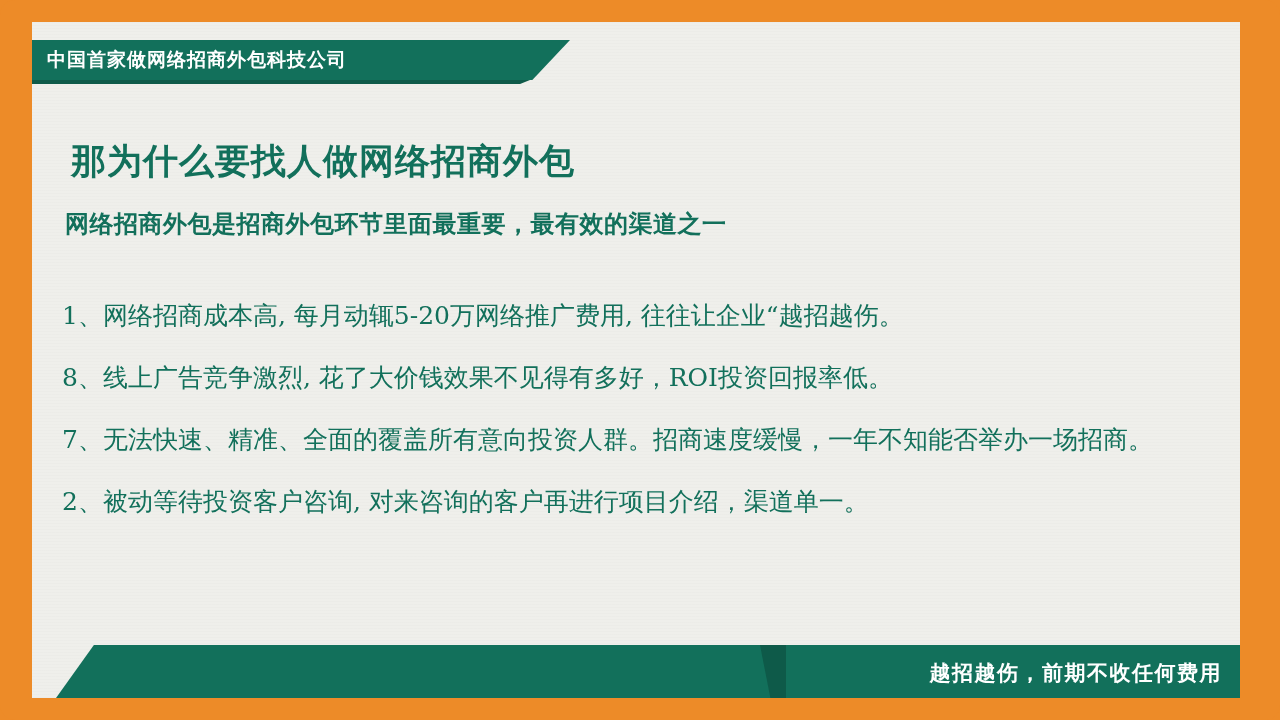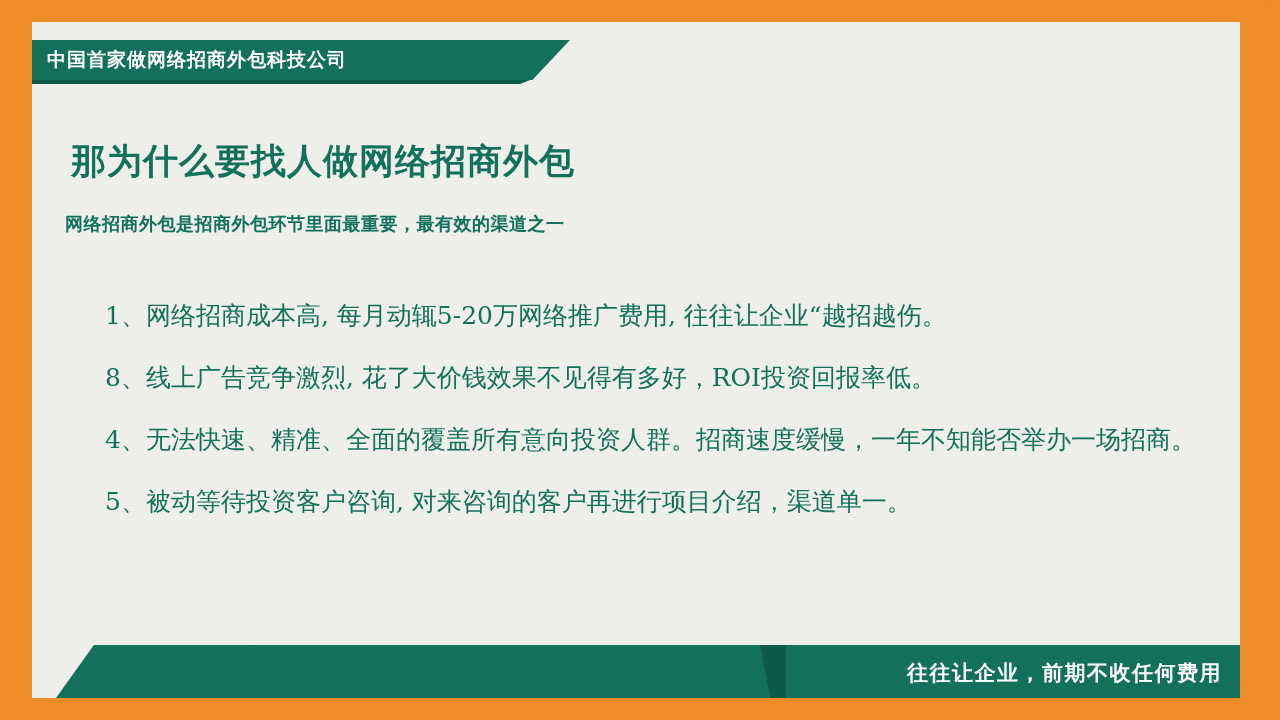--- a/index.html
+++ b/index.html
@@ -76,40 +76,39 @@
     color: #12705B;
     letter-spacing: 1px;
     white-space: nowrap;
   }
 
   .sub-lines {
     position: absolute;
     left: 65px;
     top: 210px;
     color: #12705B;
-    font-size: 18px;
+    font-size: 24px;
     font-weight: bold;
     line-height: 28px;
     letter-spacing: 0.5px;
   }
   .sub-lines div { white-space: nowrap; }
 
   .body-list {
     position: absolute;
     left: 62px;
     top: 295px;
     width: 1140px;
     color: #12705B;
     font-family: "DejaVu Serif", "Liberation Serif", serif;
     font-size: 25px;
     line-height: 41px;
   }
   .body-item {
     margin-bottom: 21px;
-    margin-left: 43px;
   }
 
   
   .bottom-bar {
     position: absolute;
     left: 56px;
     top: 645px;
     width: 1184px;
     height: 53px;
     background: #12705B;
@@ -150,21 +149,21 @@
 
   <div class="headline">那为什么要找人做网络招商外包</div>
 
   <div class="sub-lines">
     <div>网络招商外包是招商外包环节里面最重要，最有效的渠道之一</div>
   </div>
 
   <div class="body-list">
     <div class="body-item">1、网络招商成本高, 每月动辄5-20万网络推广费用, 往往让企业“越招越伤。</div>
     <div class="body-item">8、线上广告竞争激烈, 花了大价钱效果不见得有多好，ROI投资回报率低。</div>
-    <div class="body-item">4、无法快速、精准、全面的覆盖所有意向投资人群。招商速度缓慢，一年不知能否举办一场招商。</div>
-    <div class="body-item">5、被动等待投资客户咨询, 对来咨询的客户再进行项目介绍，渠道单一。</div>
+    <div class="body-item">7、无法快速、精准、全面的覆盖所有意向投资人群。招商速度缓慢，一年不知能否举办一场招商。</div>
+    <div class="body-item">2、被动等待投资客户咨询, 对来咨询的客户再进行项目介绍，渠道单一。</div>
   </div>
 
   <div class="bottom-bar"></div>
   <div class="bottom-notch"></div>
-  <div class="bottom-bar-text">往往让企业，前期不收任何费用</div>
+  <div class="bottom-bar-text">越招越伤，前期不收任何费用</div>
 
 </div>
 
 </body></html>

